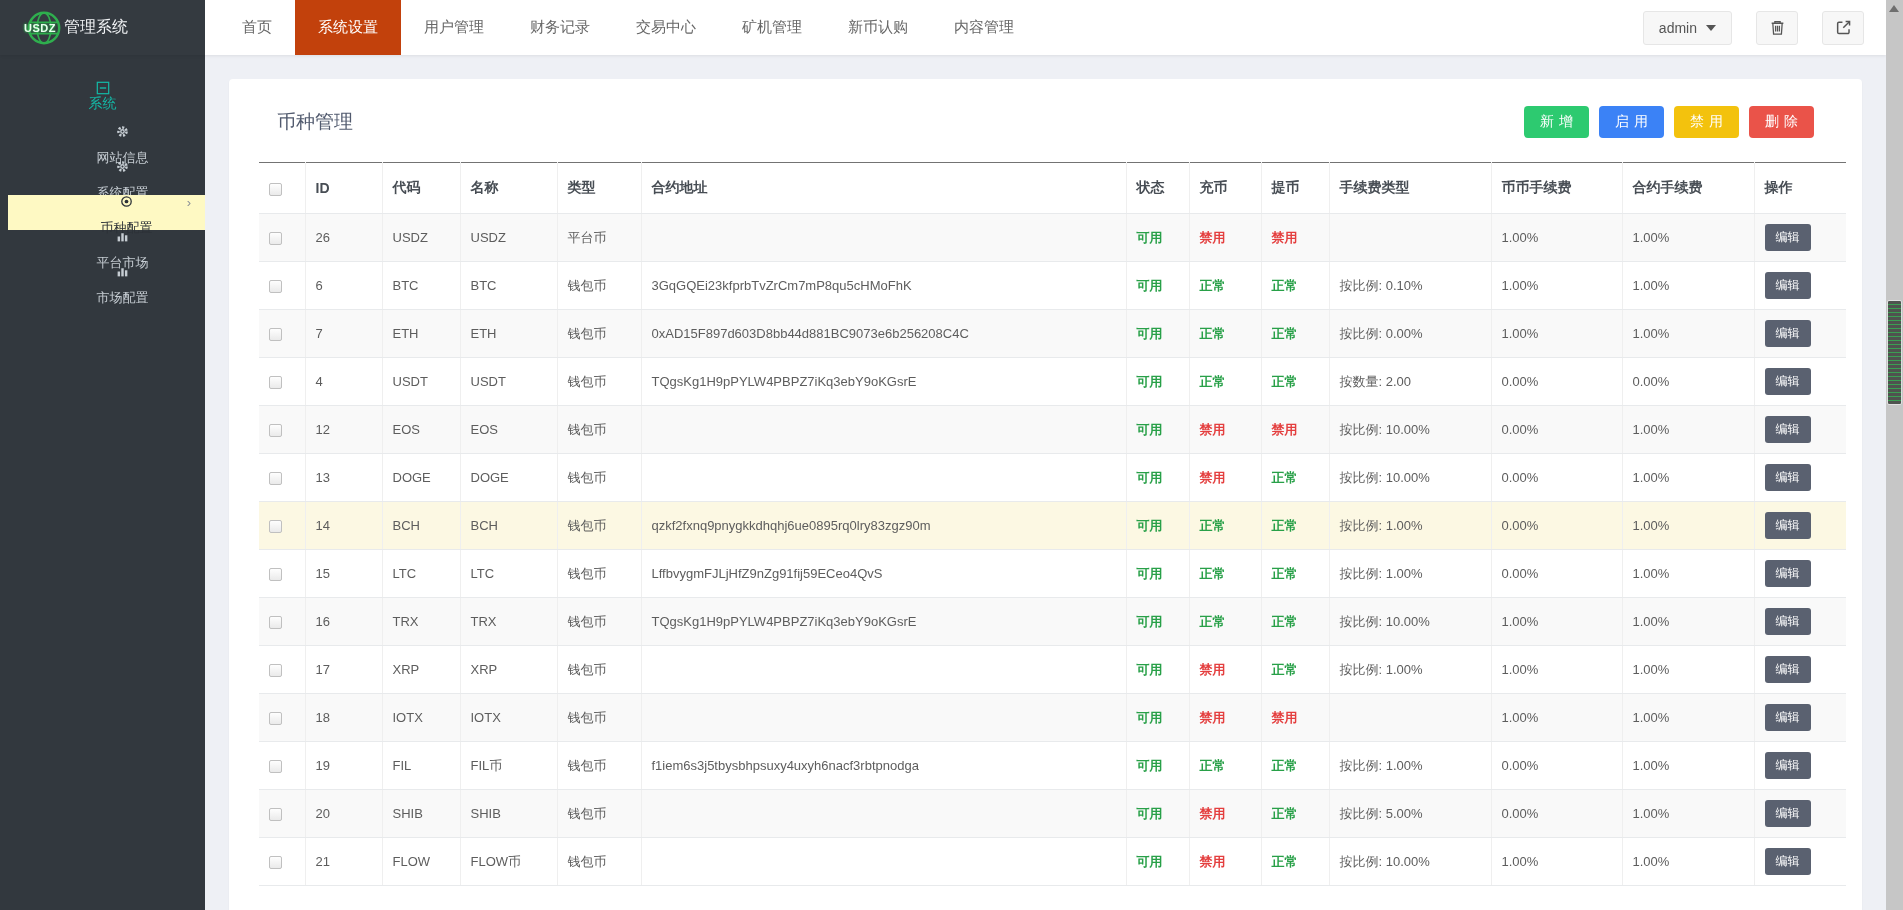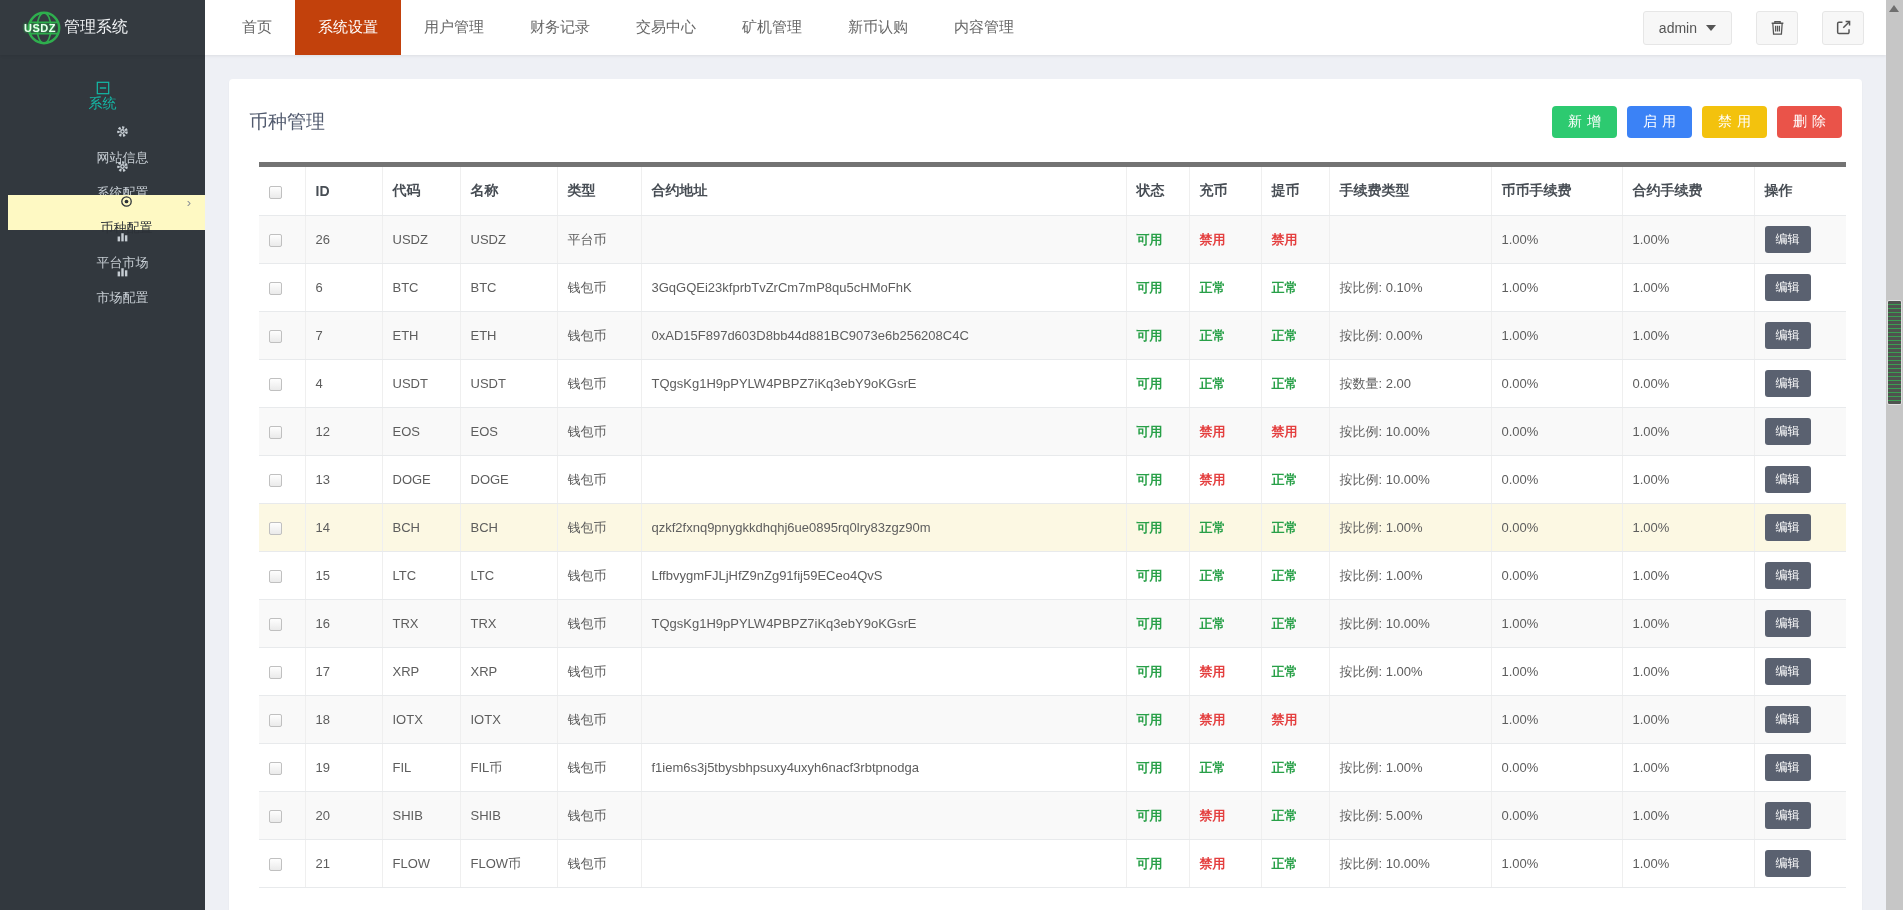--- a/index.html
+++ b/index.html
@@ -35,29 +35,29 @@
     height:35px; padding-left:40px; cursor:pointer; position:relative;flex-direction:column; }
   .sb-item.active { background:#fef9c3; color:#2c3137;margin-left:8px; }
   .sb-item.active .chev { position:absolute; right:14px; color:#8a9097; font-size:13px; }
   .sb-item svg, .sb-group svg { flex:0 0 auto; }
 
   
   .main { position:absolute; top:55px; left:205px; width:1681px; bottom:0; background:#eef0f5;
     padding:24px 24px 0 24px; overflow:hidden; }
   .card { background:#fff; border-radius:4px; box-shadow:0 1px 2px rgba(0,0,0,.05);
     min-height:860px; }
-  .card-head { display:flex; align-items:center; justify-content:space-between; padding:27px 20px 24px; }
+  .card-head { display:flex; align-items:center; justify-content:space-between; padding:27px 48px 24px; }
   .page-title { font-size:19px; font-weight:normal; color:#515a6e; }
   .actions { display:flex; gap:10px; }
   .abtn { border:none; border-radius:4px; color:#fff; font-size:14px; padding:7px 11px 7px 16px;
     letter-spacing:5px; cursor:pointer; font-family:inherit;text-align:right; }
 
   
   .table-wrap { padding:0 30px 30px; }
-  table { width:100%; border-collapse:collapse; table-layout:fixed; border-top:5px solid #737373; }
+  table { width:100%; border-collapse:collapse; table-layout:fixed; border-top:1px solid #737373; }
   th, td { border-bottom:1px solid #e8eaec; border-right:1px solid #efefef; text-align:left;
     padding:0 10px; overflow:hidden; white-space:nowrap; }
   th:last-child, td:last-child { border-right:none; }
   thead th { height:51px; font-size:14px; color:#474d54; font-weight:bold; background:#fff; }
   tbody td { height:48px; font-size:13px; color:#5d5d5d; }
   tbody tr:nth-child(odd) { background:#f9f9f9; }
   tbody tr.hl { background:#fcf8e3; }
   .st { font-weight:bold; }
   .st.green { color:#28a048; }
   .st.red { color:#e43f3f; }

